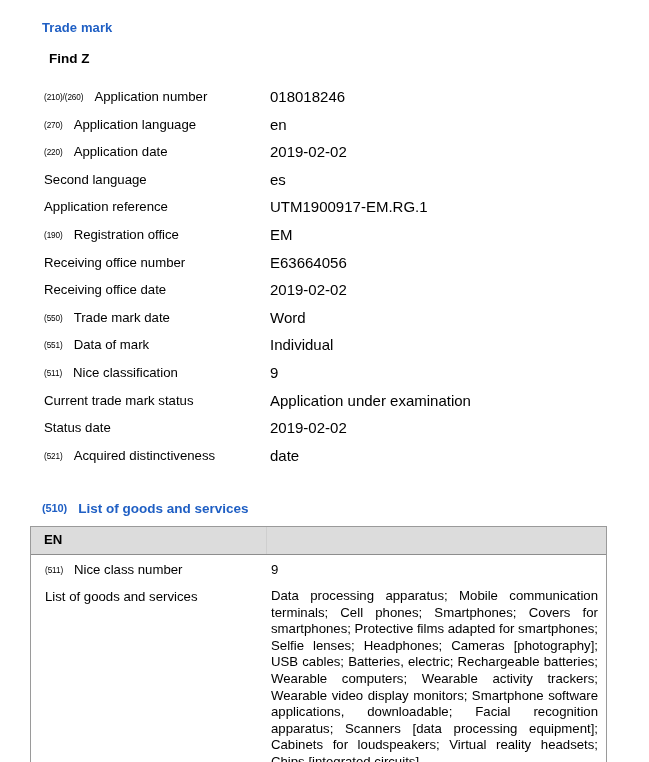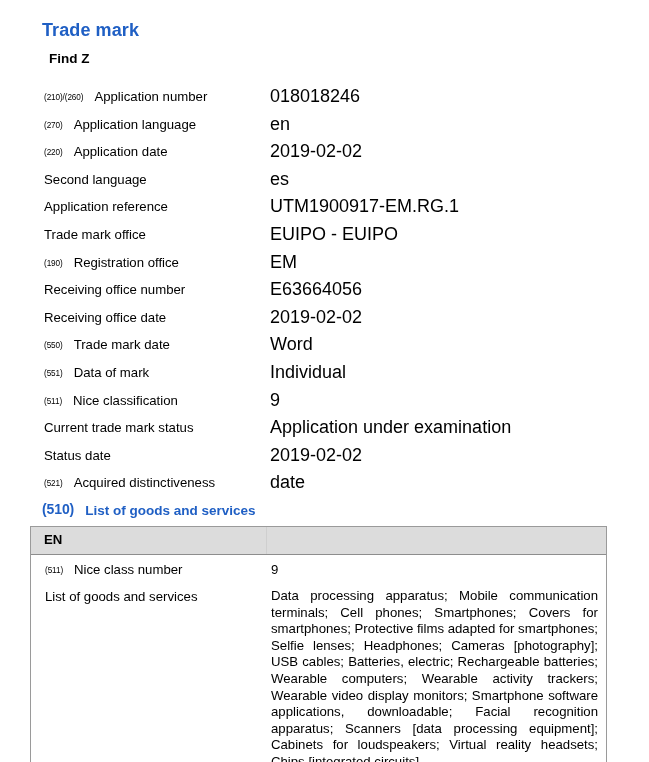--- a/index.html
+++ b/index.html
@@ -20,21 +20,21 @@
     position: relative;
     width: 649px;
     height: 762px;
   }
 
   
   .section-title {
     position: absolute;
     left: 42px;
     top: 20px;
-    font-size: 18px;
+    font-size: 13px;
     font-weight: bold;
     color: #1f5fc4;
     letter-spacing: 0.1px;
   }
 
   .mark-name {
     position: absolute;
     left: 49px;
     top: 51px;
     font-size: 13.5px;
@@ -59,21 +59,21 @@
     top: 0;
     font-size: 13.2px;
     color: #000000;
     white-space: nowrap;
     line-height: 17px;
   }
   .row .value {
     position: absolute;
     left: 270px;
     top: 0;
-    font-size: 18px;
+    font-size: 15px;
     color: #000000;
     white-space: nowrap;
     line-height: 17px;
   }
   .inid {
     font-size: 8.2px;
     vertical-align: 1px;
     letter-spacing: -0.1px;
     margin-right: 11px;
     color: #000000;
@@ -82,21 +82,21 @@
   
   .goods-heading {
     position: absolute;
     left: 42px;
     top: 501px;
     font-size: 13.5px;
     font-weight: bold;
     color: #1f5fc4;
   }
   .goods-heading .inid {
-    font-size: 14px;
+    font-size: 11px;
     font-weight: bold;
     color: #1f5fc4;
     vertical-align: 1px;
   }
 
   
   .goods-table {
     position: absolute;
     left: 30px;
     top: 526px;
@@ -179,24 +179,20 @@
         <div class="label"><span class="inid">(220)</span><span>Application date</span></div>
         <div class="value">2019-02-02</div>
       </div>
       <div class="row">
         <div class="label"><span>Second language</span></div>
         <div class="value">es</div>
       </div>
       <div class="row">
         <div class="label"><span>Application reference</span></div>
         <div class="value">UTM1900917-EM.RG.1</div>
-      </div>
-      <div class="row">
-        <div class="label"><span>Trade mark office</span></div>
-        <div class="value">EUIPO - EUIPO</div>
       </div>
       <div class="row">
         <div class="label"><span class="inid">(190)</span><span>Registration office</span></div>
         <div class="value">EM</div>
       </div>
       <div class="row">
         <div class="label"><span>Receiving office number</span></div>
         <div class="value">E63664056</div>
       </div>
       <div class="row">

